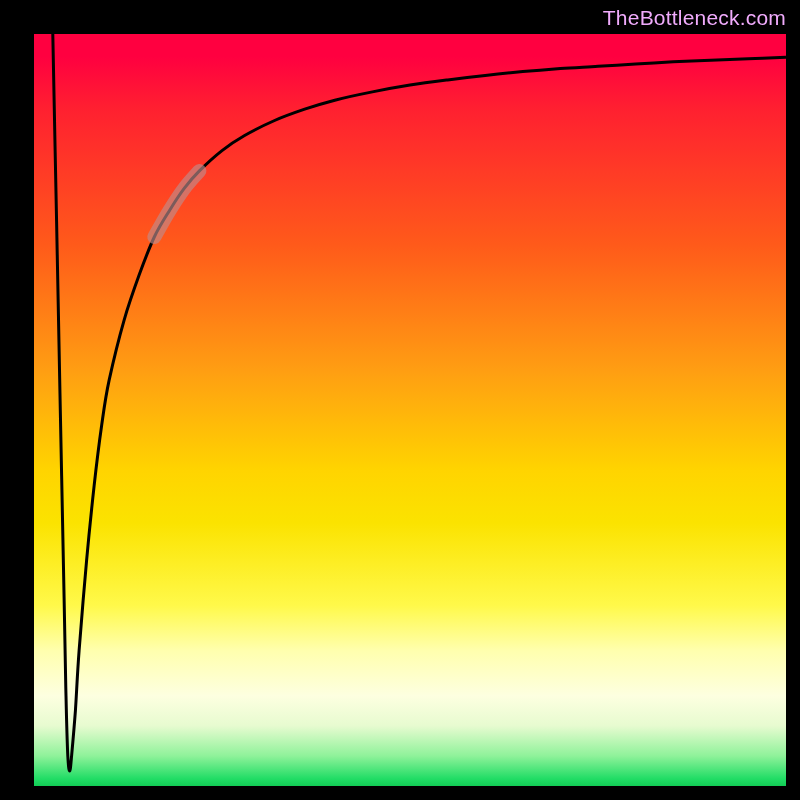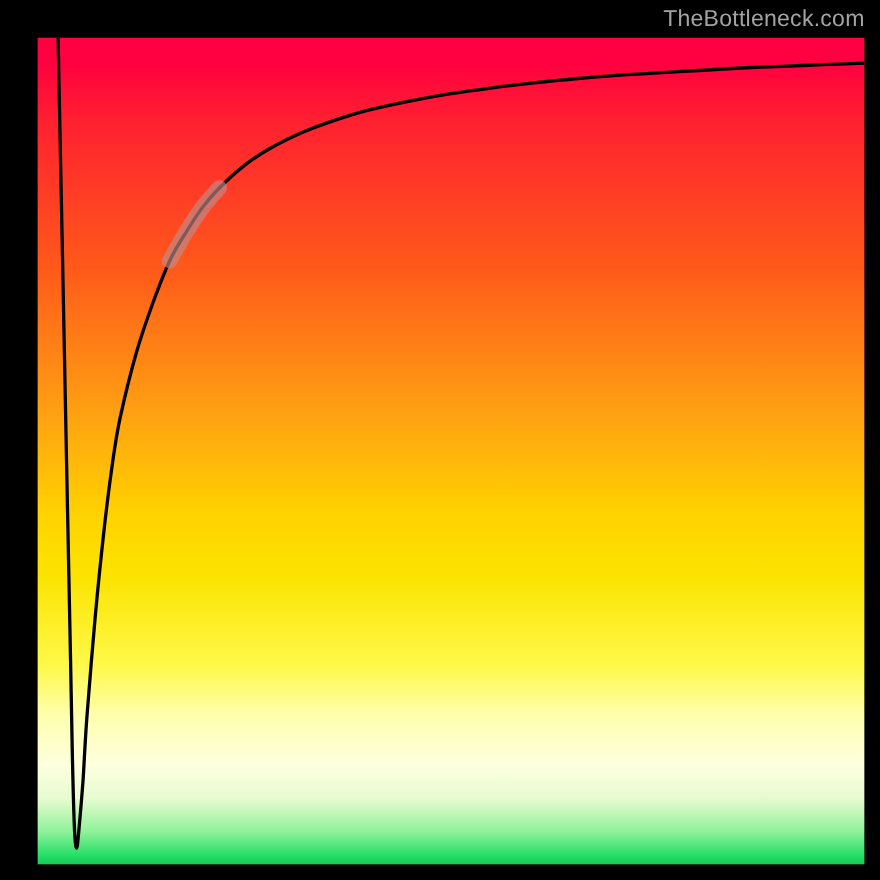--- a/index.html
+++ b/index.html
@@ -43,21 +43,21 @@
       #e7fbd0 92%,
       #8ff29a 96%,
       #22dd66 99%,
       #12cc55 100%
     );
   }
   .watermark {
     position: absolute;
     top: 6px;
     right: 14px;
-    color: #a3a3a3;
+    color: #f0abfc;
     font-size: 21px;
     letter-spacing: 0.2px;
     user-select: none;
   }
   svg.curves {
     position: absolute;
     left: 0; top: 0;
     width: 100%;
     height: 100%;
   }

